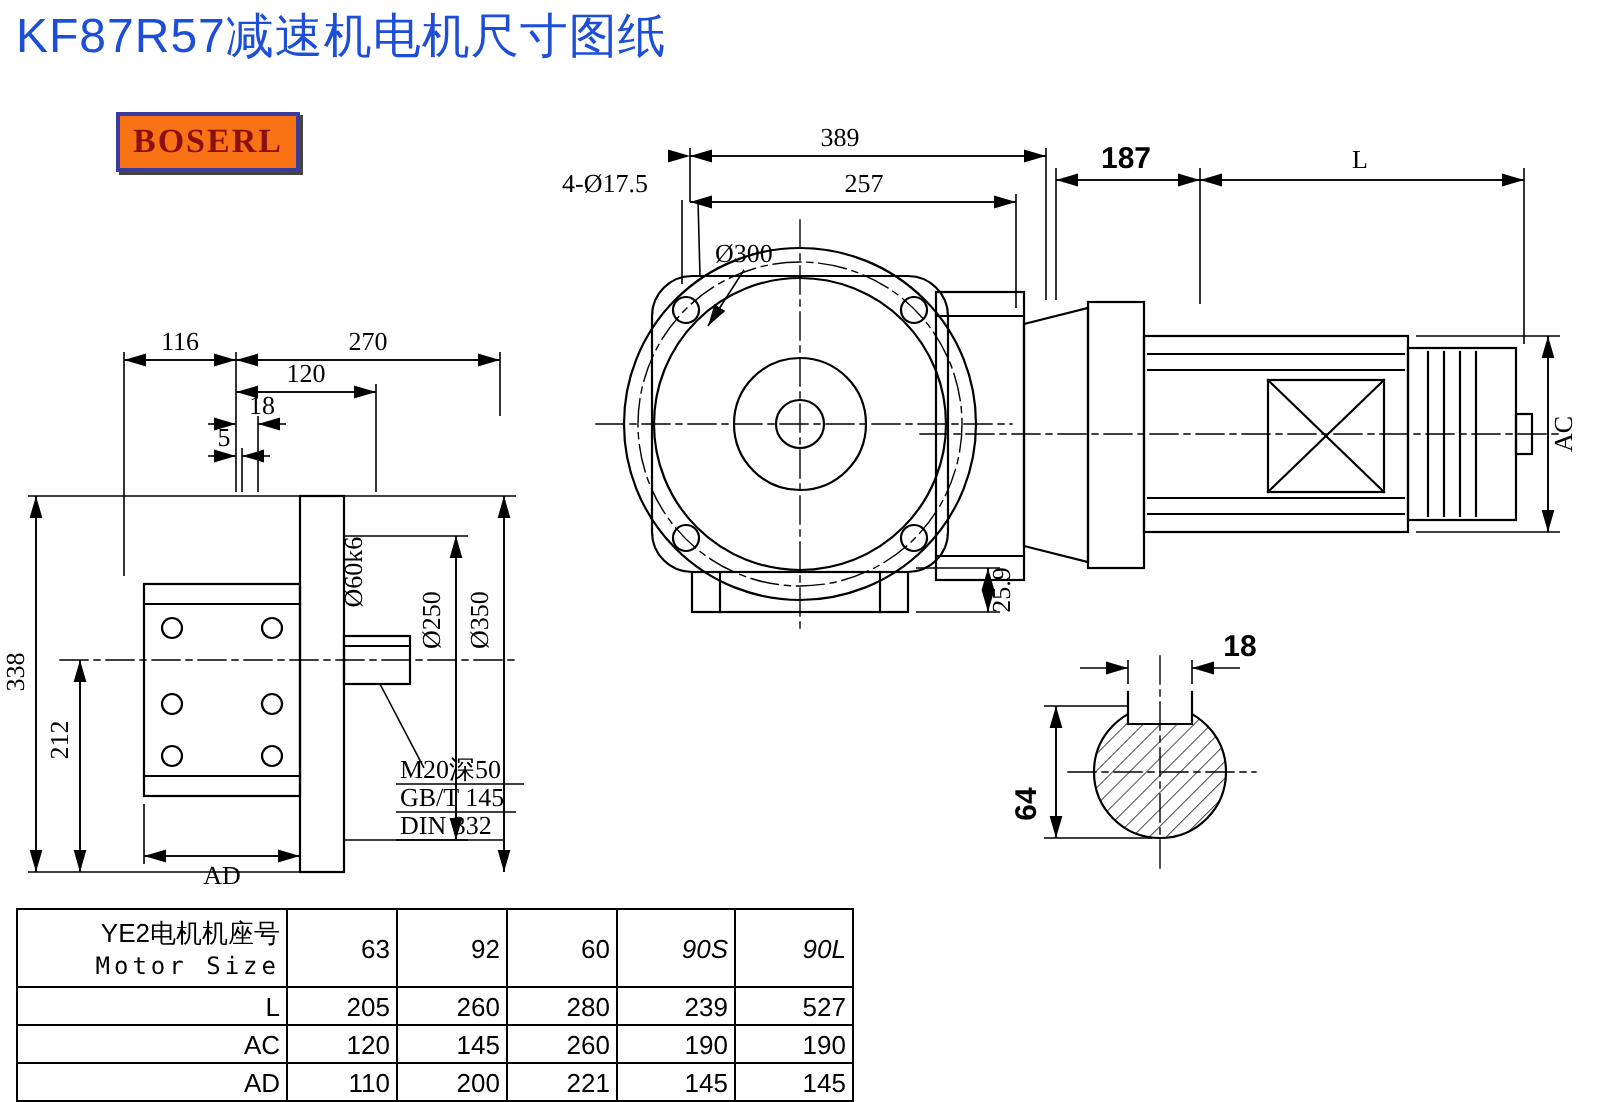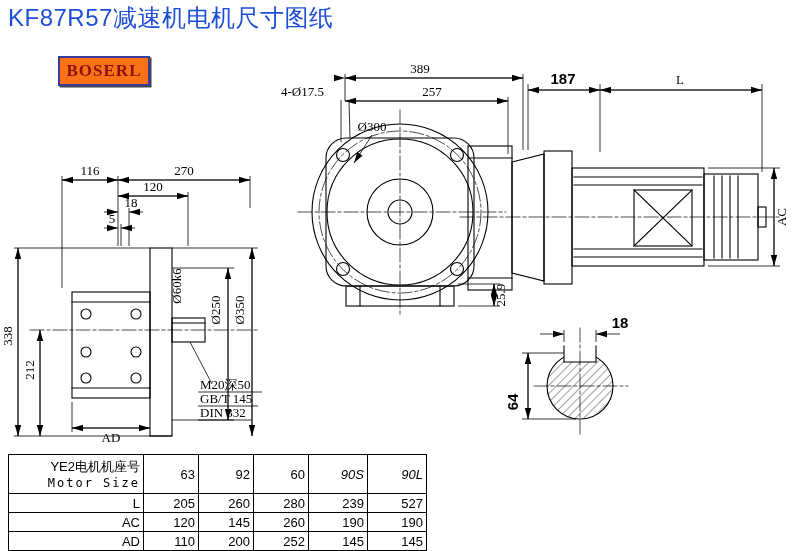--- a/index.html
+++ b/index.html
@@ -269,18 +269,18 @@
     <td>120</td>
     <td>145</td>
     <td>260</td>
     <td>190</td>
     <td>190</td>
   </tr>
   <tr>
     <td class="c0">AD</td>
     <td>110</td>
     <td>200</td>
-    <td>252</td>
+    <td>221</td>
     <td>145</td>
     <td>145</td>
   </tr>
 </tbody>
   </table>
 
 </body></html>

